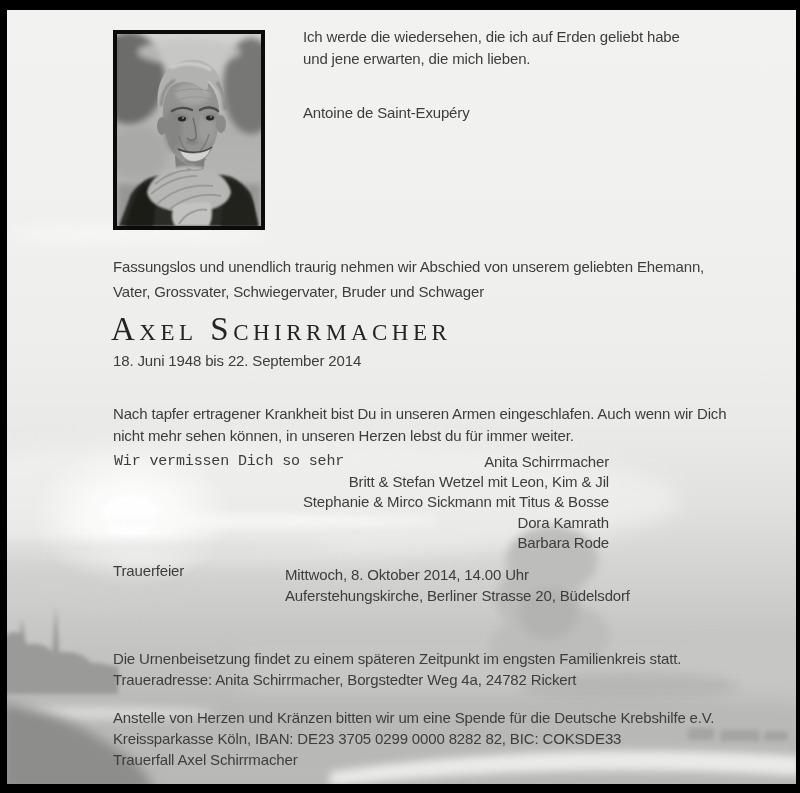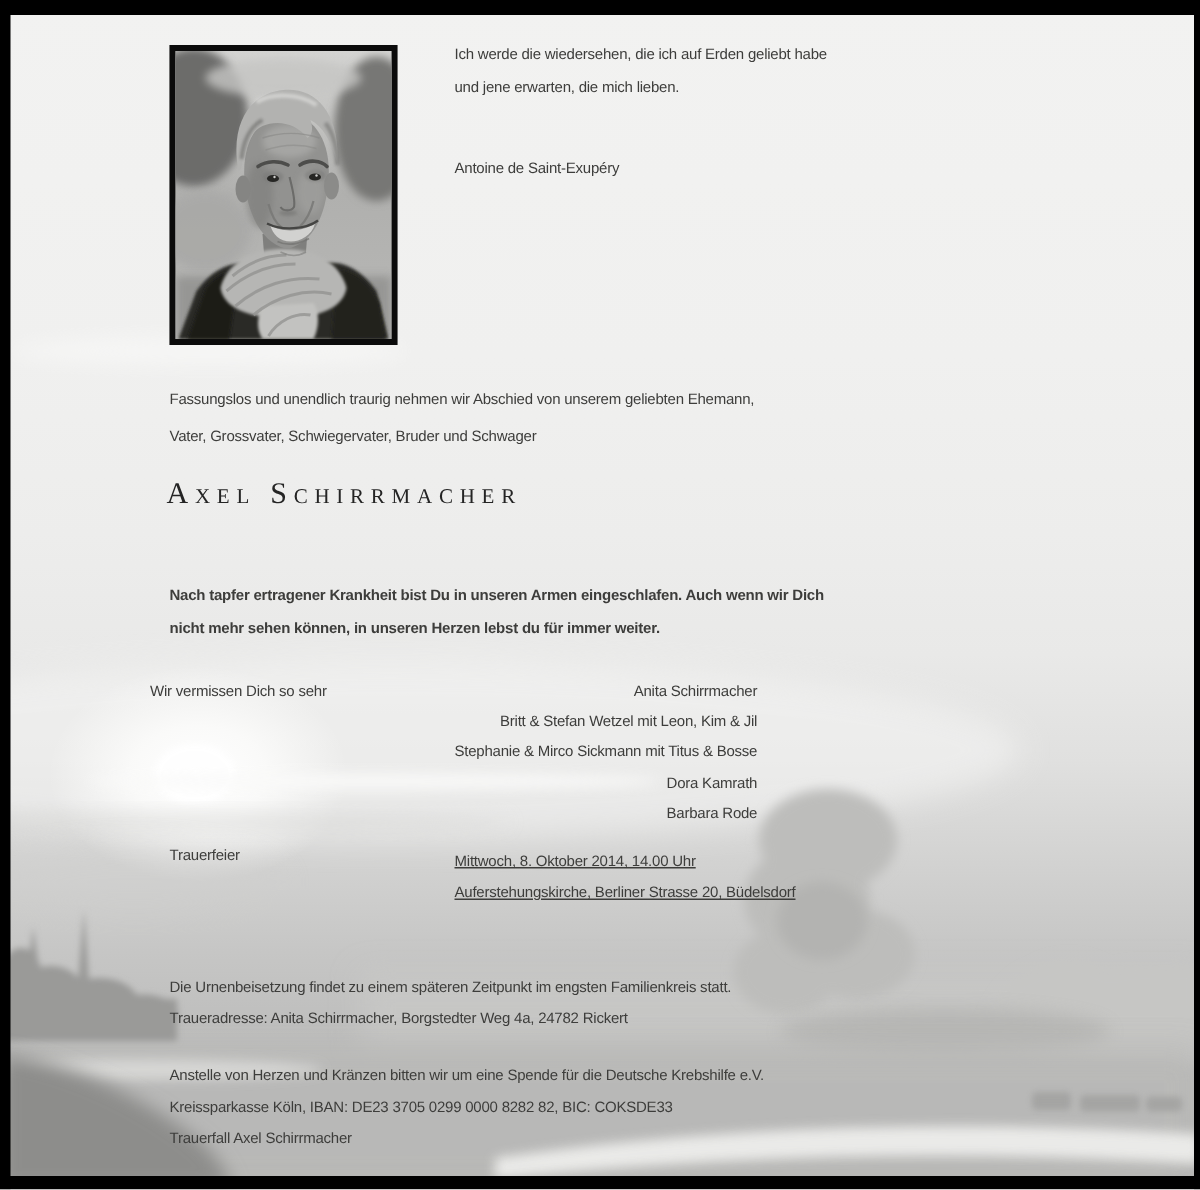--- a/index.html
+++ b/index.html
@@ -16,36 +16,36 @@
   .frame.left{left:0;top:0;width:7px;height:793px;}
   .frame.right{left:796px;top:0;width:4px;height:793px;}
   .frame.bottom{left:0;top:784px;width:800px;height:9px;}
 
   .photo{
     position:absolute;left:113px;top:30px;width:144px;height:192px;
     border:4px solid #0b0b0b;background:#b5b5b3;
   }
   .photo svg{display:block;}
 
-  .txt{position:absolute;color:#3d3d3b;font-size:10px;letter-spacing:-0.15px;white-space:nowrap;}
+  .txt{position:absolute;color:#3d3d3b;font-size:15px;letter-spacing:-0.15px;white-space:nowrap;}
   .quote{left:303px;top:26px;line-height:22px;}
   .quote-attr{left:303px;top:86px;line-height:22px;margin-top:16px;}
   .intro{left:113px;top:254px;line-height:25px;}
   .deceased-name{
     position:absolute;left:111px;top:310px;white-space:nowrap;
     font-family:"Liberation Serif","DejaVu Serif",serif;
-    font-variant:small-caps;font-size:20px;line-height:38px;
+    font-variant:small-caps;font-size:33px;line-height:38px;
     letter-spacing:4.5px;color:#242424;
   }
   .dates{left:113px;top:351px;line-height:20px;}
-  .message{left:113px;top:387px;line-height:22px;font-weight:bold;}
-  .mourn-label{left:100px;top:452px;line-height:20px;}
+  .message{left:113px;top:403px;line-height:22px;}
+  .mourn-label{left:114px;top:452px;line-height:20px;font-family:Liberation Mono, monospace;}
   .mourn-names{left:303px;top:452px;line-height:20.2px;text-align:right;}
   .service-label{left:113px;top:560px;line-height:21px;}
-  .service-lines{left:303px;top:564px;line-height:21px;text-decoration:underline;}
+  .service-lines{left:285px;top:564px;line-height:21px;}
   .burial{left:113px;top:648px;line-height:21px;}
   .donation{left:113px;top:707px;line-height:21px;}
 </style>
 </head>
 <body>
 
 <div class="sheet">
 
   <svg class="scene" viewBox="0 0 800 793" aria-hidden="true">
     <defs>
@@ -193,20 +193,21 @@
     <div>und jene erwarten, die mich lieben.</div>
   </div>
   <div class="txt quote-attr">Antoine de Saint-Exupéry</div>
 
   <div class="txt intro">
     <div>Fassungslos und unendlich traurig nehmen wir Abschied von unserem geliebten Ehemann,</div>
     <div>Vater, Grossvater, Schwiegervater, Bruder und Schwager</div>
   </div>
 
   <div class="deceased-name">Axel Schirrmacher</div>
+  <div class="txt dates">18. Juni 1948 bis 22. September 2014</div>
 
   <div class="txt message">
     <div>Nach tapfer ertragener Krankheit bist Du in unseren Armen eingeschlafen. Auch wenn wir Dich</div>
     <div>nicht mehr sehen können, in unseren Herzen lebst du für immer weiter.</div>
   </div>
 
   <div class="txt mourn-label">Wir vermissen Dich so sehr</div>
   <div class="txt mourn-names">
     <div>Anita Schirrmacher</div>
     <div>Britt &amp; Stefan Wetzel mit Leon, Kim &amp; Jil</div>

